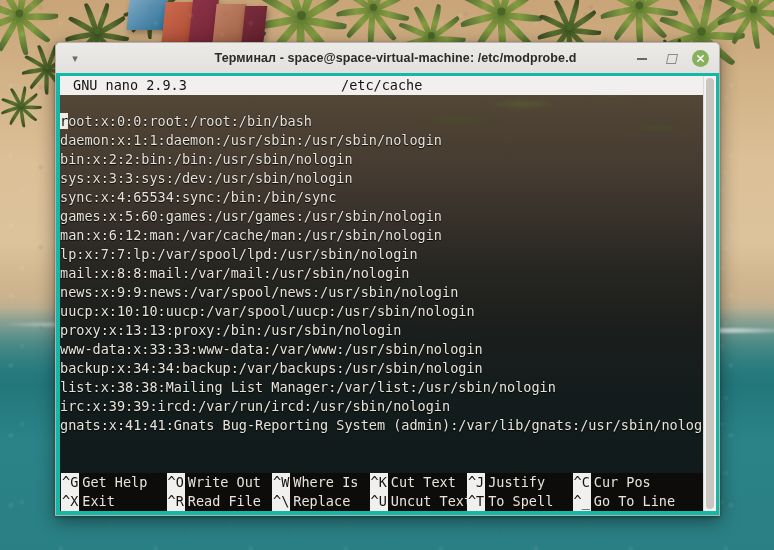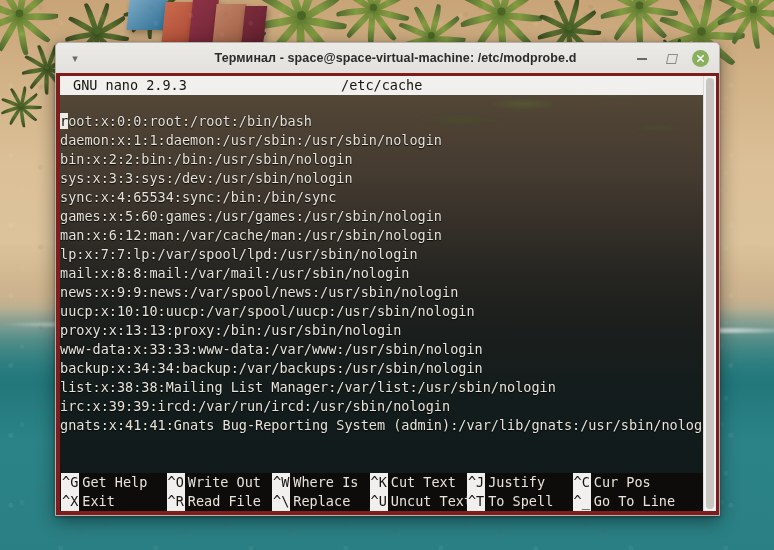--- a/index.html
+++ b/index.html
@@ -203,21 +203,21 @@
     font-size: 12px;
     color: #33312f;
     cursor: default;
     white-space: nowrap;
   }
 
   
   #screen-wrap {
     flex: 1 1 auto;
     display: flex;
-    background: #7f1d1d;
+    background: #14b8a6;
     padding: 3px 3px 4px 4px;
     min-height: 0;
   }
   #screen {
     flex: 1 1 auto;
     position: relative;
     background: #120f0c;
     display: flex;
     flex-direction: column;
     min-width: 0;

